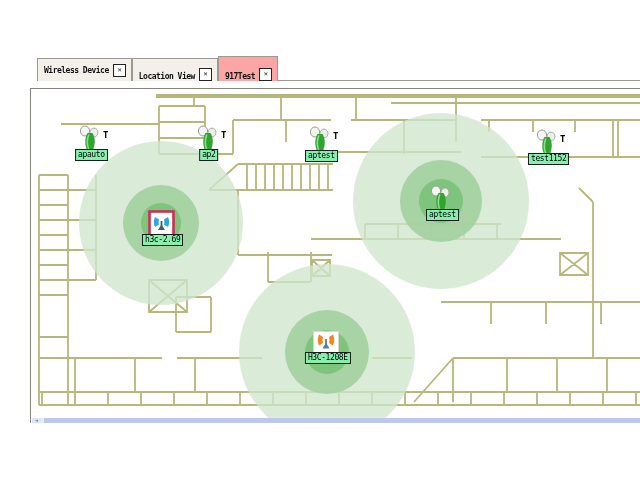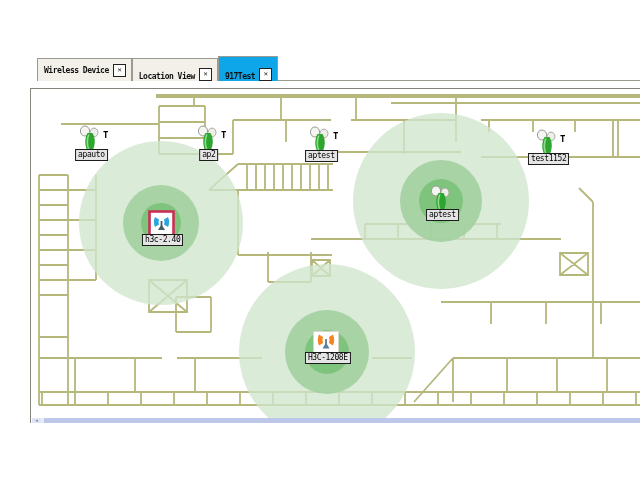--- a/index.html
+++ b/index.html
@@ -7,41 +7,41 @@
        font-family:"DejaVu Sans Mono",monospace;-webkit-font-smoothing:none;}
 
   
   .tabbar{position:absolute;left:37px;top:57px;right:0;height:24px;}
   .tab-baseline{position:absolute;left:0;right:0;bottom:0;height:1px;background:#9a9a90;}
   .tabs{position:absolute;left:0;bottom:0;display:flex;align-items:flex-end;}
   .tab{display:flex;align-items:center;gap:4px;height:22px;padding:0 5px 0 6px;
        background:#f2f0e9;border:1px solid #9a9a90;border-bottom:none;
        font-size:8px;font-weight:bold;letter-spacing:-0.5px;color:#111;cursor:default;}
   .tab + .tab{margin-left:0;align-items:flex-end;}
-  .tab.active{height:24px;background:#0ea5e9;position:relative;z-index:2;margin-top:24px;}
+  .tab.active{height:24px;background:#fca5a5;position:relative;z-index:2;margin-top:24px;}
   .tab-close{display:inline-flex;align-items:center;justify-content:center;
        width:11px;height:11px;border:1px solid #222;background:#fdfdfb;
        font-size:7px;font-weight:bold;line-height:1;color:#111;}
 
   
   .content{position:absolute;left:30px;top:88px;width:610px;height:334px;
            border-top:1px solid #84847c;border-left:1px solid #84847c;background:#fff;}
   .map{position:absolute;left:1px;top:1px;width:609px;height:328px;overflow:hidden;background:#fff;}
   .map svg{position:absolute;left:0;top:0;}
   .walls-layer{z-index:1;}
   .coverage-layer{z-index:2;}
   .device-layer{position:absolute;left:0;top:0;width:100%;height:100%;z-index:3;}
 
   .device{position:absolute;width:0;height:0;}
   .dev-icon{position:absolute;left:-11px;top:-14px;display:block;}
   .device.type-ap-boxed .dev-icon{left:-13px;top:-13px;}
   .device.type-ap-orange .dev-icon{left:-13px;top:-11px;}
   .dev-flag{position:absolute;left:13px;top:-9px;font-size:9px;font-weight:bold;color:#000;}
   .dev-label{position:absolute;top:10px;left:0;transform:translateX(-46%);
-             white-space:nowrap;background:#e5e5e5;border:1px solid #1c1c1c;
+             white-space:nowrap;background:#86efac;border:1px solid #1c1c1c;
              font-size:8px;letter-spacing:-0.4px;color:#000;padding:0 2px;line-height:10px;}
   .device.type-ap-boxed .dev-label{top:11px;}
 
   
   .hscroll{position:absolute;left:1px;bottom:0;right:0;height:5px;background:#e7eaf7;}
   .hscroll .arrow{position:absolute;left:0;top:0;width:9px;height:5px;background:#dfe3f3;
                   color:#7a86b5;font-size:5px;line-height:5px;text-align:center;}
   .hscroll .thumb{position:absolute;left:12px;right:1px;top:0;height:5px;background:#bcc7ea;}
 </style>
 </head>
@@ -175,21 +175,21 @@
         <div class="device type-ap-boxed" style="left: 129px; top: 133px;">
           <span class="dev-icon">
             <svg width="27" height="27" viewBox="0 0 27 27" xmlns="http://www.w3.org/2000/svg">
     <rect x="1.5" y="1.5" width="24" height="24" fill="#ffffff" stroke="#cb2f55" stroke-width="2.6"></rect>
     <path d="M7 7 Q4.8 12 7 17 L11 14.5 Q10 12 11 9.5 Z" fill="#2aa7e0"></path>
     <path d="M20 7 Q22.2 12 20 17 L16 14.5 Q17 12 16 9.5 Z" fill="#2aa7e0"></path>
     <rect x="12.6" y="11" width="1.8" height="8" fill="#4a5a66"></rect>
     <path d="M10 20 L17 20 L13.5 14.5 Z" fill="#4a5a66"></path>
   </svg>
           </span>
-          <div class="dev-label">h3c-2.40</div>
+          <div class="dev-label">h3c-2.69</div>
         </div>
         <div class="device type-ap" style="left: 409px; top: 109px;">
           <span class="dev-icon">
             <svg width="22" height="27" viewBox="0 0 22 27" xmlns="http://www.w3.org/2000/svg">
     <ellipse cx="6" cy="6" rx="4.6" ry="5" fill="#f5f5f2" stroke="#9a9a92" stroke-width="1"></ellipse>
     <ellipse cx="15" cy="7.5" rx="4" ry="4.4" fill="#ededea" stroke="#a8a8a0" stroke-width="1"></ellipse>
     <path d="M8.5 8 C5.5 13.5 5.5 20 8.5 26 L13.5 26 C16.5 19.5 16.5 13 13.5 8 Z" fill="#2ea52e"></path>
     <path d="M9.8 9.5 C8 14 8 20 9.8 24.5" stroke="#8fdc8f" stroke-width="1.6" fill="none"></path>
   </svg>
           </span>

